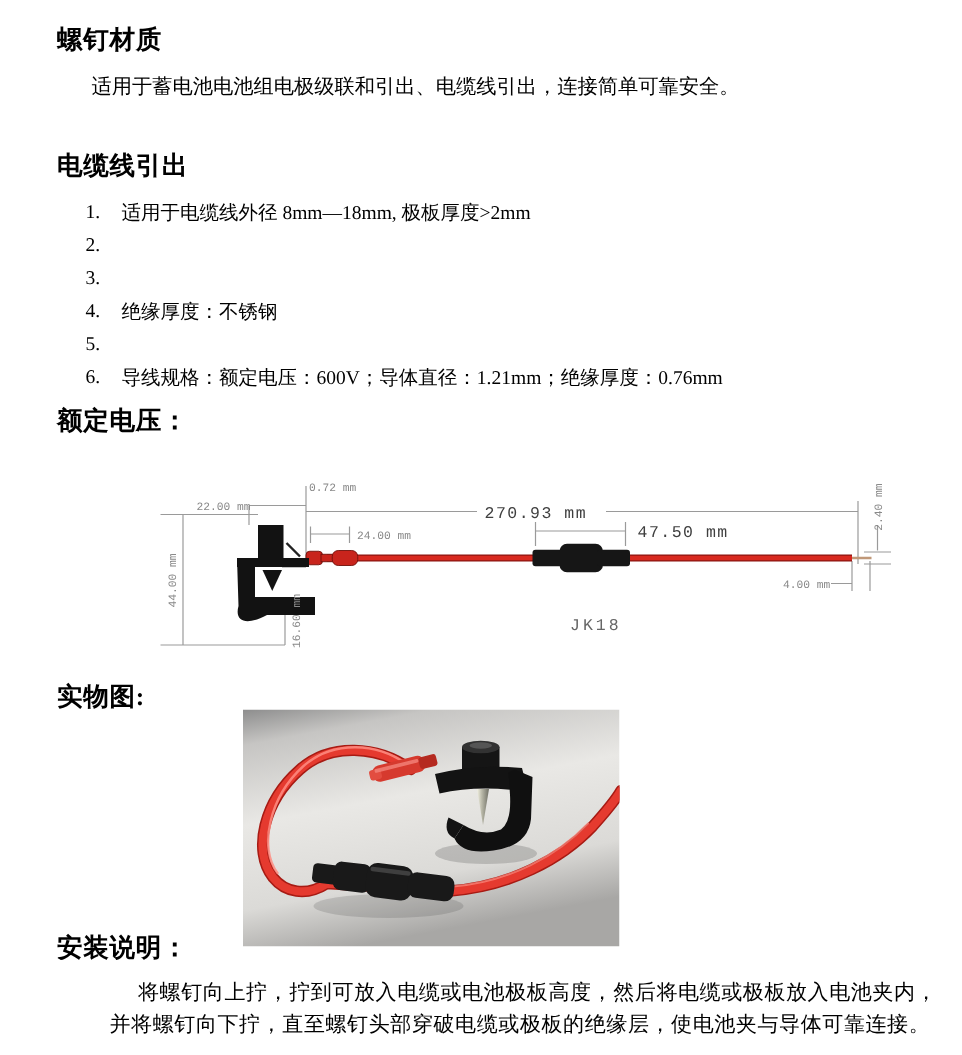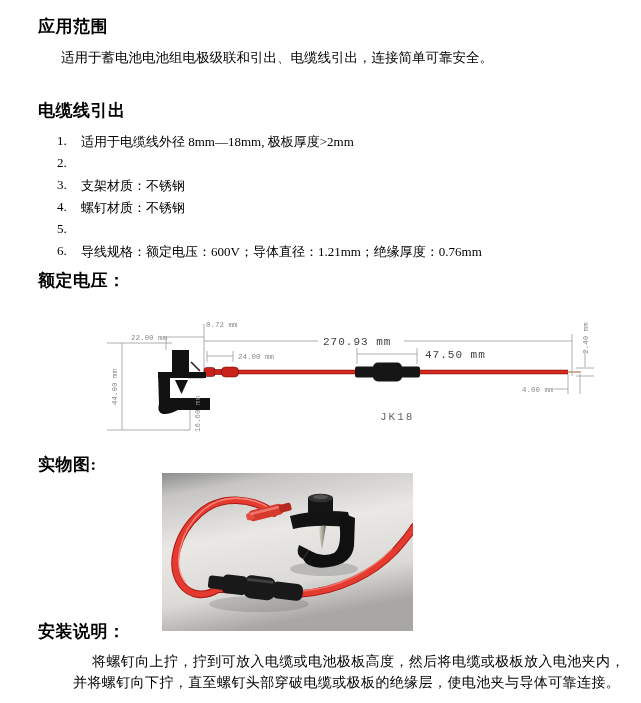--- a/index.html
+++ b/index.html
@@ -23,40 +23,39 @@
   #dim-drawing{position:absolute;left:0;top:310px;width:641px;height:130px;}
   #product-photo{position:absolute;left:162px;top:473px;width:251px;height:158px;}
   .dl{stroke:#9a9a9a;stroke-width:.8;fill:none;}
   .dim{font-family:"Liberation Mono",monospace;font-size:7.5px;fill:#8a8a8a;}
   .dim-lg{font-family:"Liberation Mono",monospace;font-size:11px;fill:#3f3f3f;letter-spacing:1px;}
   .model{font-family:"Liberation Mono",monospace;font-size:11px;fill:#666;letter-spacing:2px;}
 </style>
 </head>
 <body>
 
-<div class="h" id="h-app">应用范围</div>
+<div class="h" id="h-app">螺钉材质</div>
 <div class="p1">适用于蓄电池电池组电极级联和引出、电缆线引出，连接简单可靠安全。</div>
 
 <div class="h" id="h-spec">电缆线引出</div>
 
 <div>
   <div class="spec-item" style="top:133px">
     <span class="spec-num">1.</span>
     <span class="spec-txt">适用于电缆线外径 8mm—18mm, 极板厚度&gt;2mm</span>
   </div>
   <div class="spec-item" style="top:155px">
     <span class="spec-num">2.</span>
   </div>
   <div class="spec-item" style="top:177px">
     <span class="spec-num">3.</span>
-    <span class="spec-txt">支架材质：不锈钢</span>
   </div>
   <div class="spec-item" style="top:199px">
     <span class="spec-num">4.</span>
-    <span class="spec-txt">螺钉材质：不锈钢</span>
+    <span class="spec-txt">绝缘厚度：不锈钢</span>
   </div>
   <div class="spec-item" style="top:221px">
     <span class="spec-num">5.</span>
   </div>
   <div class="spec-item" style="top:243px">
     <span class="spec-num">6.</span>
     <span class="spec-txt">导线规格：额定电压：600V；导体直径：1.21mm；绝缘厚度：0.76mm</span>
   </div>
 </div>
 

